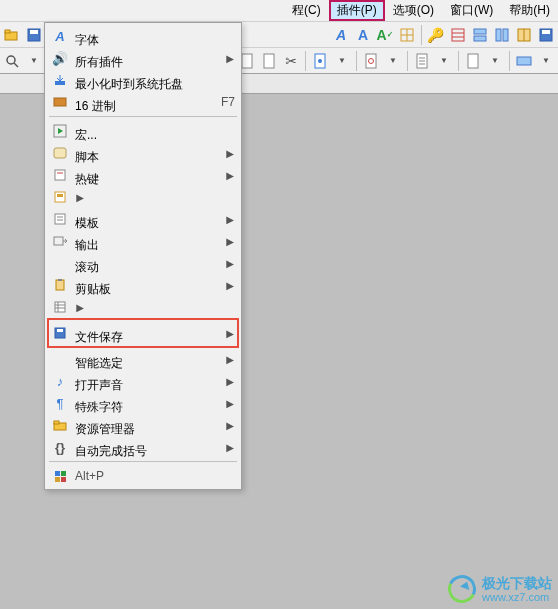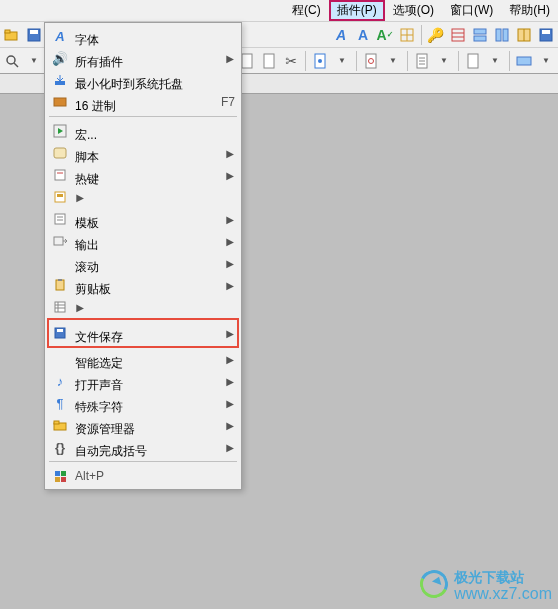--- a/index.html
+++ b/index.html
@@ -43,37 +43,37 @@
 .menu-label { flex: 1; margin-top: 8px; }
 .menu-shortcut { color: #555; margin-right: 0; font-size: 12px; }
 .menu-arrow { width: 10px; text-align: center; color: #555; font-size: 10px; }
 .menu-sep { height: 1px; background: #c0c0c0; margin: 3px 2px; }
 
 .watermark {
   position: absolute;
   right: 6px;
   bottom: 6px;
   display: flex;
-  align-items: flex-start;
+  align-items: flex-end;
   gap: 6px;
   font-size: 14px;
   color: #4aa8d8;
 }
 .watermark-logo {
   width: 28px; height: 28px;
   border: 3px solid #4aa8d8;
   border-radius: 50%;
   border-left-color: #7ed957;
   border-bottom-color: #7ed957;
   transform: rotate(-20deg);
   position: relative;
 }
 .watermark-logo::after { content: ""; position: absolute; top: 5px; right: 1px; width:0;height:0;border-left:5px solid transparent;border-right:5px solid transparent;border-bottom:7px solid #4aa8d8; transform: rotate(40deg);}
 .watermark-text { line-height: 1.1; }
-.watermark-url { font-size: 16px; color: #4aa8d8; }
+.watermark-url { font-size: 11px; color: #4aa8d8; }
 
 svg { display: block; }
 </style>
 </head>
 <body>
 
 <div class="menubar">
   <div class="menubar-item">程(C)</div>
   <div class="menubar-item highlighted">插件(P)</div>
   <div class="menubar-item">选项(O)</div>

